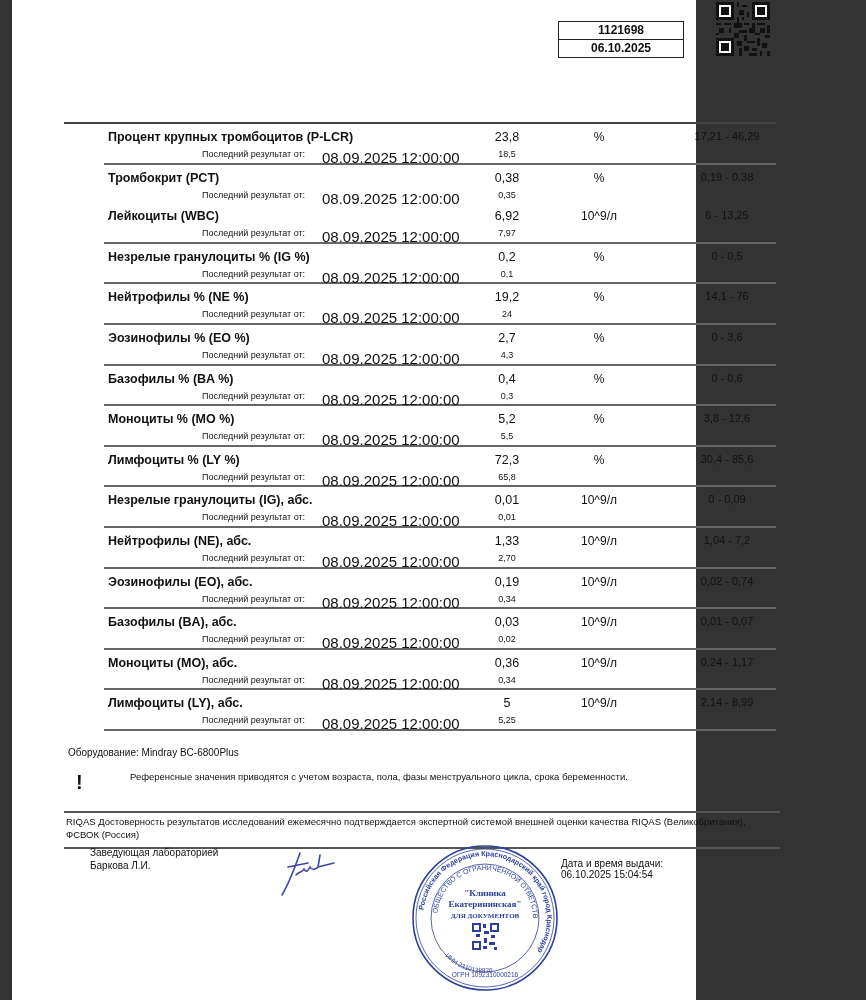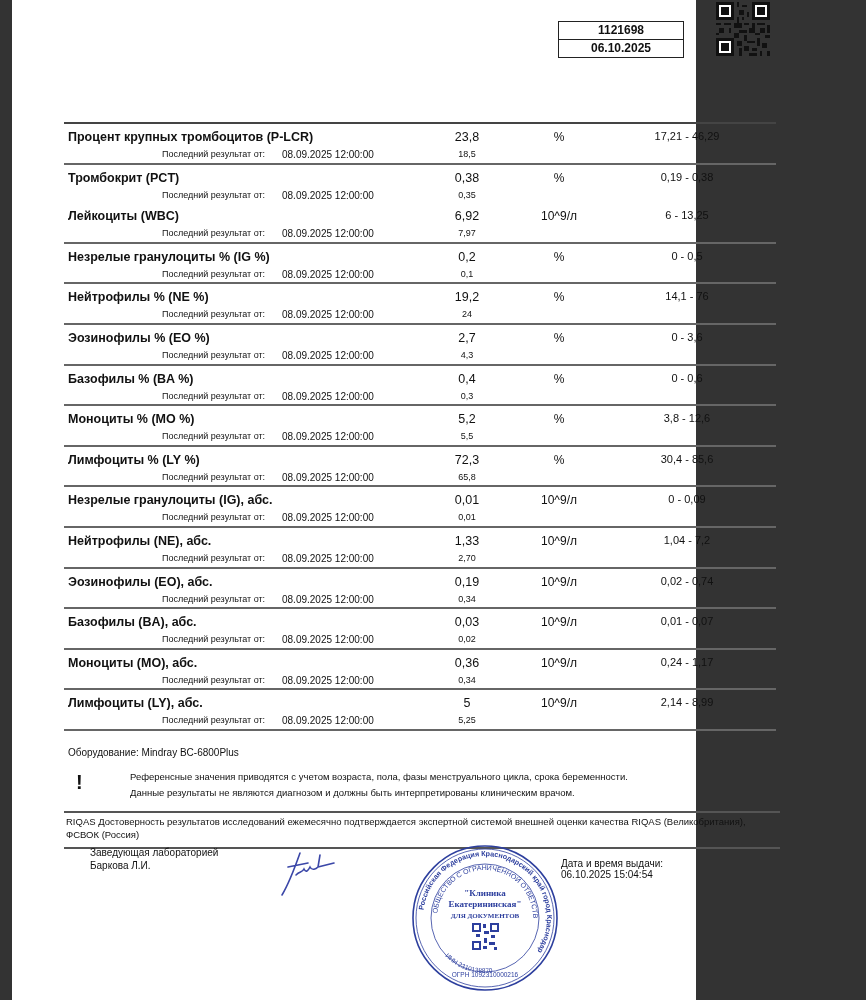--- a/index.html
+++ b/index.html
@@ -22,30 +22,30 @@
     height:17px; line-height:17px; text-align:center;
     font-weight:bold; font-size:12px;
   }
   .idbox div + div { border-top:1px solid #222; }
   .qr { position:absolute; left:704px; top:2px; width:54px; height:54px; }
 
   .table {
     position:absolute; left:52px; top:122px; width:712px;
     border-top:2px solid #444;
   }
-  .row { border-bottom:2px solid #666; height:38.6px; position:relative; }
+  .row { border-bottom:2px solid #666; height:38.6px; position:relative;margin-left:40px; }
   .row .name {
     position:absolute; left:4px; top:6px;
     font-weight:bold; font-size:12.5px;
   }
   .row .val { position:absolute; left:368px; width:70px; top:6px; text-align:center; font-size:12.5px; }
   .row .unit { position:absolute; left:460px; width:70px; top:6px; text-align:center; font-size:12px; }
   .row .ref { position:absolute; left:558px; width:130px; top:6px; text-align:center; font-size:11px; }
   .row .prevlabel { position:absolute; left:98px; top:25px; font-size:9px; }
-  .row .prevdate { position:absolute; left:218px; top:25px; font-size:10px; }
+  .row .prevdate { position:absolute; left:218px; top:25px; font-size:15px; }
   .row .prevval { position:absolute; left:368px; width:70px; top:25px; text-align:center; font-size:9px; }
   .section {
     background:#c9c7bd; height:17px; line-height:17px; text-align:center;
     font-weight:bold; font-size:13px; border-bottom:2px solid #666;
   }
   .equip { position:absolute; left:56px; top:747px; font-size:10px; }
   .warn-icon { position:absolute; left:64px; top:771px; font-size:20px; font-weight:bold; }
   .note { position:absolute; left:82px; font-size:9.5px;margin-left:36px; }
   .riqas {
     position:absolute; left:52px; top:811px; width:712px;
@@ -250,21 +250,20 @@
           <span class="prevlabel">Последний результат от:</span>
           <span class="prevdate">08.09.2025 12:00:00</span>
           <span class="prevval">5,25</span>
         </div>
       </div>
   </div>
 
   <div class="equip">Оборудование: Mindray BC-6800Plus</div>
   <div class="warn-icon">!</div>
   <div class="note" style="top:771px;">Референсные значения приводятся с учетом возраста, пола, фазы менструального цикла, срока беременности.</div>
-  <div class="note" style="top:787px;">Данные результаты не являются диагнозом и должны быть интерпретированы клиническим врачом.</div>
 
   <div class="riqas">RIQAS Достоверность результатов исследований ежемесячно подтверждается экспертной системой внешней оценки качества RIQAS (Великобритания), ФСВОК (Россия)</div>
 
   <div class="sig-title">
     <div>Заведующая лабораторией</div>
     <div>Баркова Л.И.</div>
   </div>
 
   <svg class="signature" viewBox="0 0 80 55">
     <path d="M8 50 C14 40 20 25 26 8 M14 22 L34 18 M22 30 C26 26 28 28 30 24 C32 28 34 26 36 22 C38 26 42 24 44 22 L46 10 M44 22 L60 18" fill="none" stroke="#3b47a8" stroke-width="1.6" stroke-linecap="round"></path>

